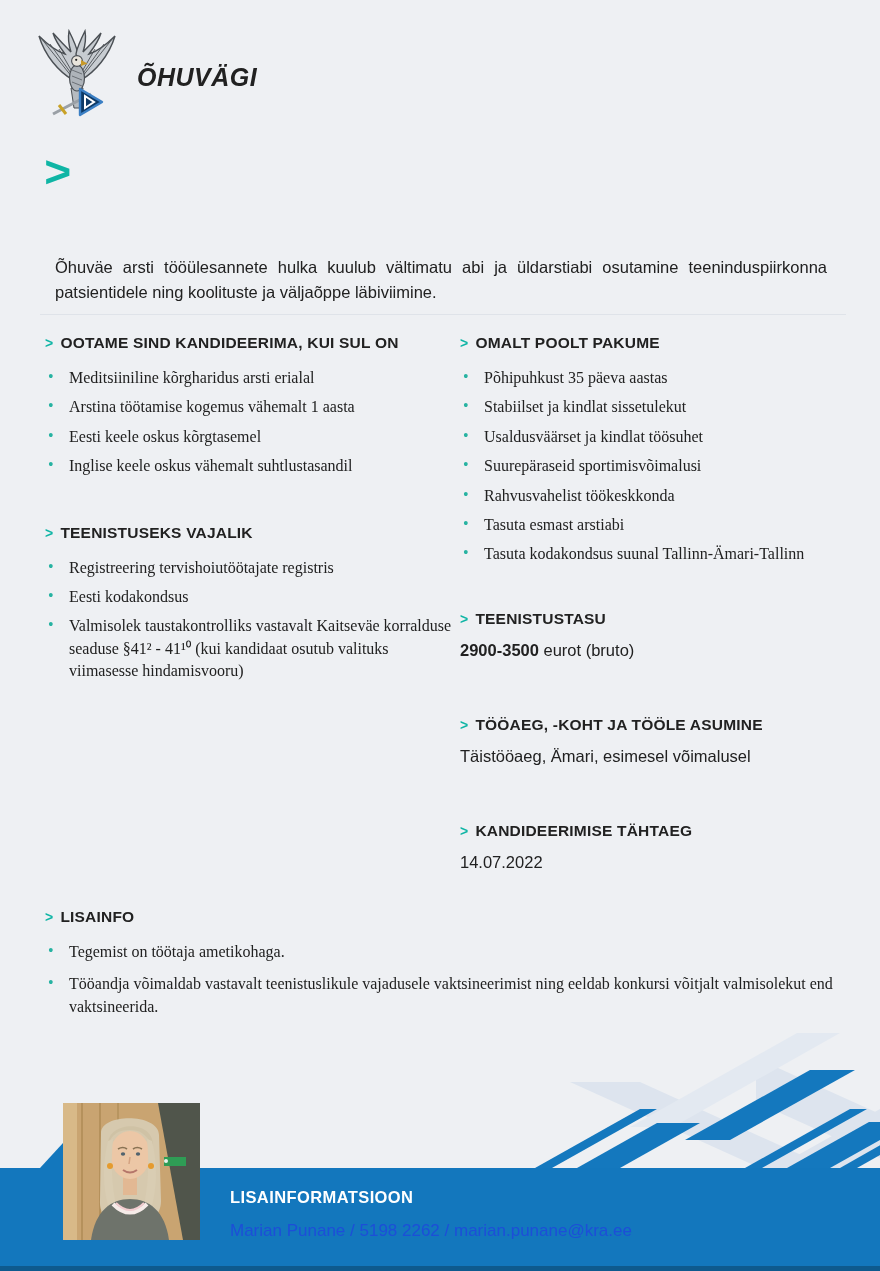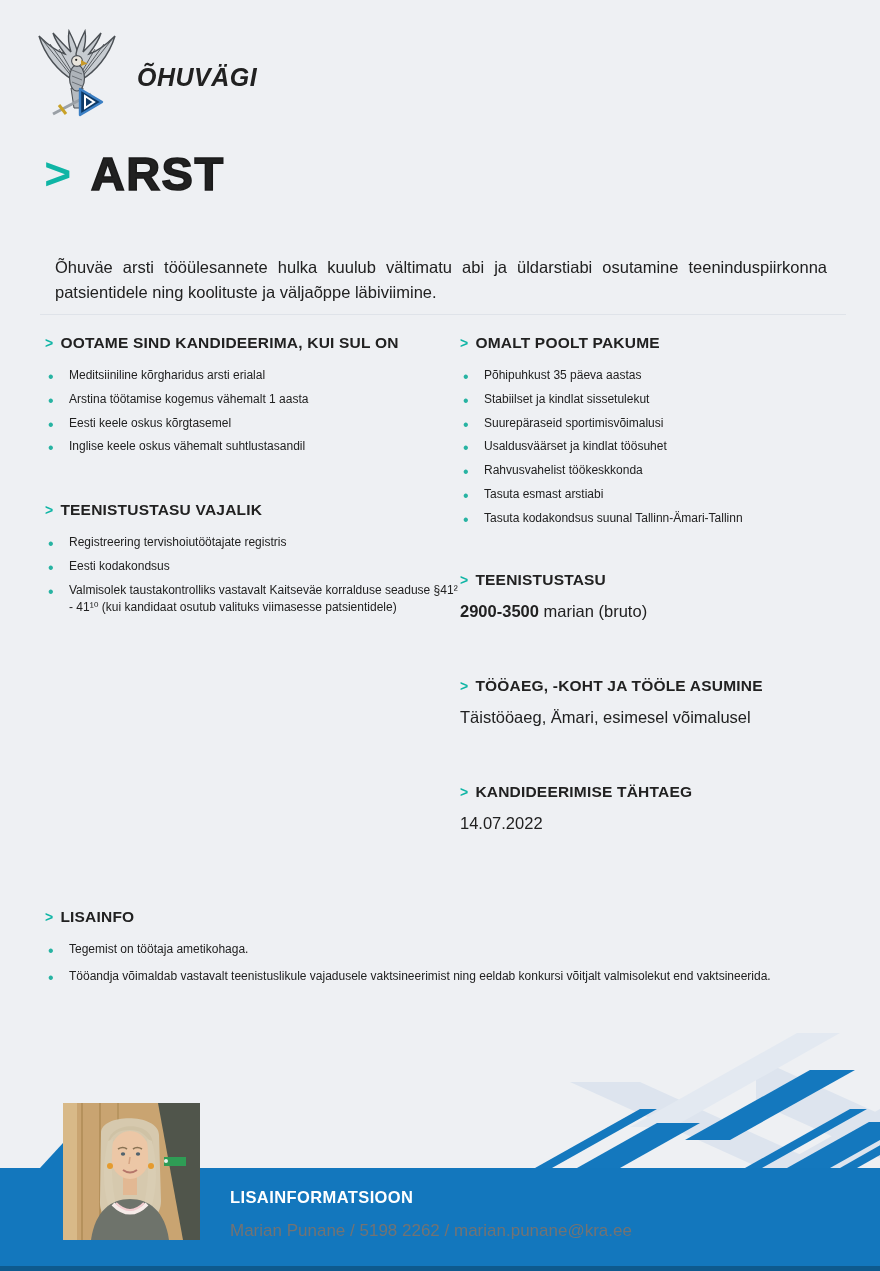--- a/index.html
+++ b/index.html
@@ -20,38 +20,38 @@
   
   .intro{position:absolute;top:238px;left:55px;width:772px;font-size:16.5px;line-height:1.55;text-align:justify;}
   .divider{position:absolute;top:314px;left:40px;width:806px;border-top:1px solid #dfe3e9;}
   
   .columns{position:absolute;top:334px;left:45px;width:800px;display:flex;}
   .col-left{width:415px;}
   .col-right{width:385px;}
   .section-heading{font-size:15.5px;font-weight:bold;letter-spacing:.2px;}
   .marker{color:#0fb5a5;font-weight:bold;margin-right:7px;font-size:14px;}
   ul.bullets{list-style:none;margin:15px 0 0 0;padding:0;}
-  ul.bullets li{position:relative;padding-left:24px;font-size:12px;line-height:1.4;margin-bottom:7px;}
+  ul.bullets li{position:relative;padding-left:24px;font-size:16px;line-height:1.4;margin-bottom:7px;font-family:Liberation Serif, serif;}
   ul.bullets li::before{content:"•";color:#27b3a2;position:absolute;left:3px;top:-1px;font-size:16px;}
   .section + .section{margin-top:46px;}
   .info-block{margin-top:56px;}
   .info-block.first{margin-top:44px;}
   .info-value{margin-top:13px;font-size:16.5px;}
   .info-value .bold{font-weight:bold;}
   
   .lisainfo{position:absolute;top:908px;left:45px;width:795px;}
   .lisainfo ul.bullets li{margin-bottom:10px;}
   
   .footer{position:absolute;left:0;bottom:0;width:880px;height:241px;padding-left:20px;}
   .decor{position:absolute;left:0;top:0;width:880px;height:241px;display:block;}
   .photo{position:absolute;left:63px;top:73px;width:137px;height:137px;}
   .photo svg{display:block;width:137px;height:137px;}
   .footer-text{position:absolute;left:230px;top:158px;color:#ffffff;}
   .footer-heading{font-size:16.5px;font-weight:bold;letter-spacing:.4px;}
-  .footer-contact{margin-top:14px;font-size:17px;color:#737373;}
+  .footer-contact{margin-top:14px;font-size:17px;color:#1d4ed8;}
 </style>
 </head>
 <body>
 
 <div class="page">
 
   <div class="header">
     <svg class="logo" viewBox="0 0 84 94">
 
       <path d="M38,52 C24,44 10,28 4,8 C16,20 24,24 30,26 C24,18 20,12 18,5 C26,14 32,20 36,24 C33,15 33,9 34,3 C39,13 42,20 43,26 Z" fill="#c7ccd1" stroke="#4a4f54" stroke-width="1.4"></path>
@@ -73,72 +73,71 @@
       <path d="M24,77 L31,86" stroke="#c9a227" stroke-width="3"></path>
 
       <polygon points="45,61 67,74 45,87" fill="#0e3a66" stroke="#3b7fc4" stroke-width="2.4" stroke-linejoin="round"></polygon>
       <polygon points="50,68 59,74 50,80" fill="none" stroke="#ffffff" stroke-width="2"></polygon>
     </svg>
     <div class="org-name">ÕHUVÄGI</div>
   </div>
 
   <div class="title-row">
     <span class="title-marker">&gt;</span>
-    <span class="title-text">ARST</span>
   </div>
 
   <p class="intro">Õhuväe arsti tööülesannete hulka kuulub vältimatu abi ja üldarstiabi osutamine teeninduspiirkonna patsientidele ning koolituste ja väljaõppe läbiviimine.</p>
   <div class="divider"></div>
 
   <div class="columns">
     <div class="col-left">
       <div class="section">
         <div class="section-heading">
           <span class="marker">&gt;</span><span>OOTAME SIND KANDIDEERIMA, KUI SUL ON</span>
         </div>
         <ul class="bullets">
           <li>Meditsiiniline kõrgharidus arsti erialal</li>
           <li>Arstina töötamise kogemus vähemalt 1 aasta</li>
           <li>Eesti keele oskus kõrgtasemel</li>
           <li>Inglise keele oskus vähemalt suhtlustasandil</li>
         </ul>
       </div>
       <div class="section">
         <div class="section-heading">
-          <span class="marker">&gt;</span><span>TEENISTUSTASU VAJALIK</span>
+          <span class="marker">&gt;</span><span>TEENISTUSEKS VAJALIK</span>
         </div>
         <ul class="bullets">
           <li>Registreering tervishoiutöötajate registris</li>
           <li>Eesti kodakondsus</li>
-          <li>Valmisolek taustakontrolliks vastavalt Kaitseväe korralduse seaduse §41² - 41¹⁰ (kui kandidaat osutub valituks viimasesse patsientidele)</li>
+          <li>Valmisolek taustakontrolliks vastavalt Kaitseväe korralduse seaduse §41² - 41¹⁰ (kui kandidaat osutub valituks viimasesse hindamisvooru)</li>
         </ul>
       </div>
     </div>
 
     <div class="col-right">
       <div class="section">
         <div class="section-heading">
           <span class="marker">&gt;</span><span>OMALT POOLT PAKUME</span>
         </div>
         <ul class="bullets">
           <li>Põhipuhkust 35 päeva aastas</li>
           <li>Stabiilset ja kindlat sissetulekut</li>
+          <li>Usaldusväärset ja kindlat töösuhet</li>
           <li>Suurepäraseid sportimisvõimalusi</li>
-          <li>Usaldusväärset ja kindlat töösuhet</li>
           <li>Rahvusvahelist töökeskkonda</li>
           <li>Tasuta esmast arstiabi</li>
           <li>Tasuta kodakondsus suunal Tallinn-Ämari-Tallinn</li>
         </ul>
       </div>
 
       <div class="info-block first">
         <div class="section-heading">
           <span class="marker">&gt;</span><span>TEENISTUSTASU</span>
         </div>
-        <div class="info-value"><span class="bold">2900-3500</span><span> marian (bruto)</span></div>
+        <div class="info-value"><span class="bold">2900-3500</span><span> eurot (bruto)</span></div>
       </div>
 
       <div class="info-block">
         <div class="section-heading">
           <span class="marker">&gt;</span><span>TÖÖAEG, -KOHT JA TÖÖLE ASUMINE</span>
         </div>
         <div class="info-value">Täistööaeg, Ämari, esimesel võimalusel</div>
       </div>
 
       <div class="info-block">

